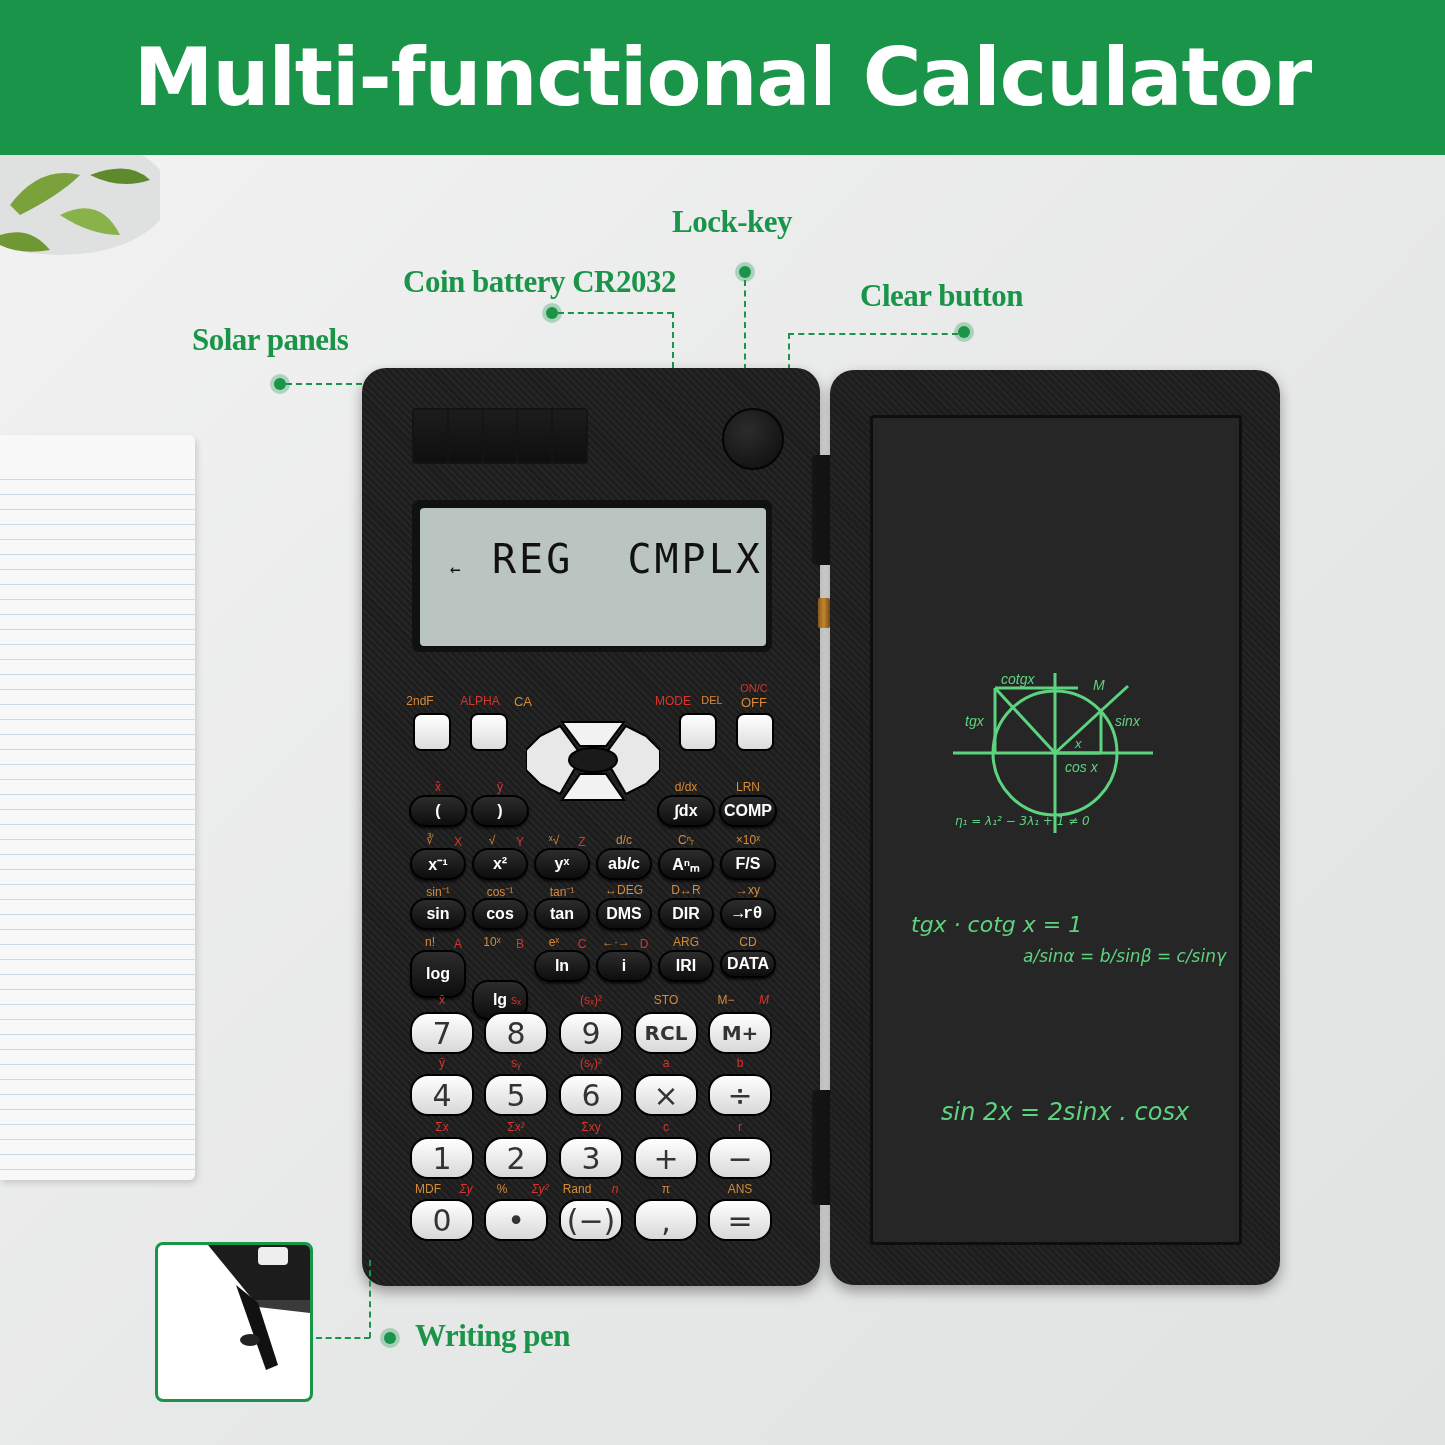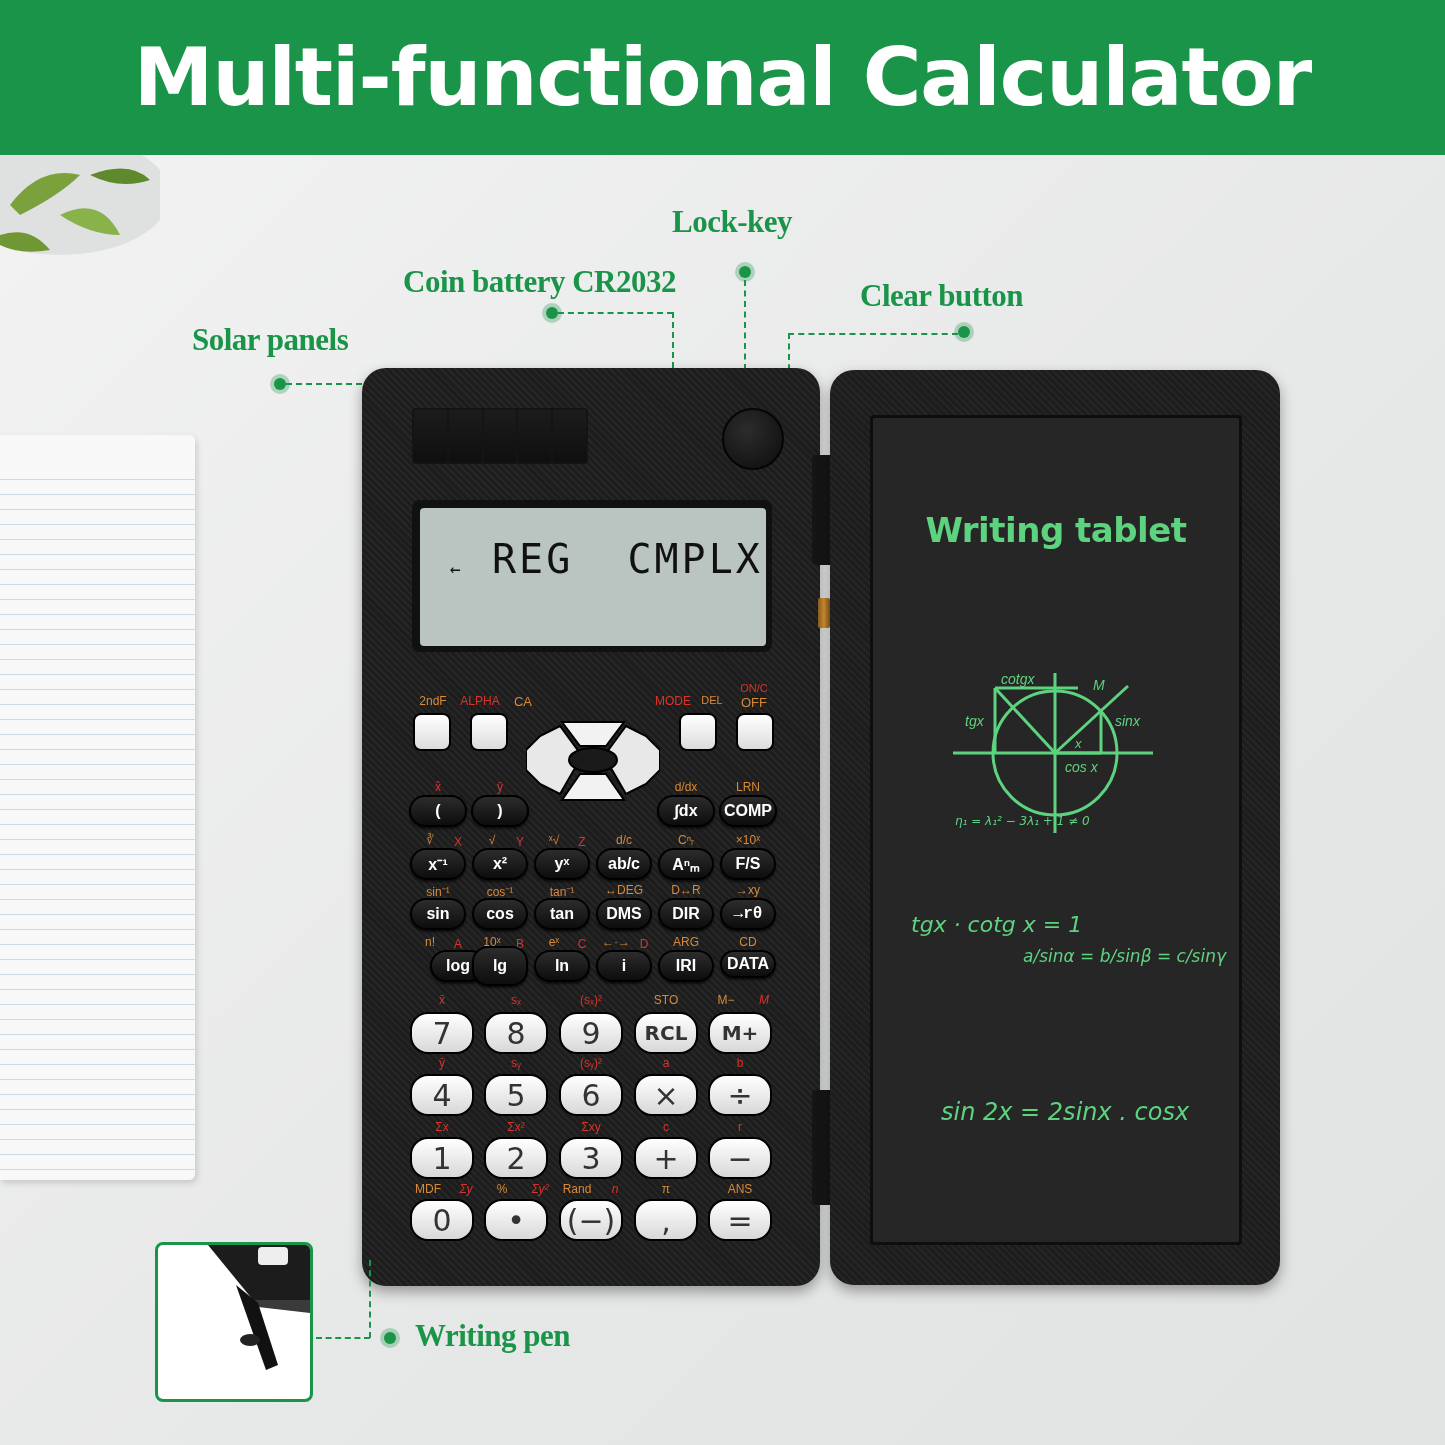--- a/index.html
+++ b/index.html
@@ -88,21 +88,21 @@
     <span></span>
   </div>
 <div class="lockbtn"></div>
 
 <div class="lcd-frame"></div>
 <div class="lcd">
   <div class="arrow">←</div>
   <div class="top" style="white-space:pre;">REG  CMPLX</div>
 </div>
 
-<div class="sublbl" style="left:433px;top:694px;text-align:center;">2ndF</div>
+<div class="sublbl" style="left:420px;top:694px;text-align:center;">2ndF</div>
 <div class="sublbl red" style="left:480px;top:694px;">ALPHA</div>
 <div class="sublbl" style="left:523px;top:694px;font-size:13px;">CA</div>
 <div class="sublbl red" style="left:673px;top:694px;">MODE</div>
 <div class="sublbl" style="left:712px;top:694px;font-size:11px;">DEL</div>
 <div class="sublbl red" style="left:754px;top:682px;font-size:11px;">ON/C</div>
 <div class="sublbl" style="left:754px;top:695px;font-size:13px;">OFF</div>
 
 <div class="key sq" style="left:413px;top:713px;width:38px;height:38px;"></div>
 <div class="key sq" style="left:470px;top:713px;width:38px;height:38px;"></div>
 <div class="key sq" style="left:679px;top:713px;width:38px;height:38px;"></div>
@@ -147,24 +147,24 @@
     <div class="sublbl" style="left:562px;top:883px;">tan⁻¹</div>
     <div class="key dark" style="left:534px;top:898px;width:56px;height:32px;">tan</div>
     <div class="sublbl" style="left:624px;top:883px;">↔DEG</div>
     <div class="key dark" style="left:596px;top:898px;width:56px;height:32px;">DMS</div>
     <div class="sublbl" style="left:686px;top:883px;">D↔R</div>
     <div class="key dark" style="left:658px;top:898px;width:56px;height:32px;">DIR</div>
     <div class="sublbl" style="left:748px;top:883px;">→xy</div>
     <div class="key dark" style="left:720px;top:898px;width:56px;height:32px;font-family:Liberation Mono, monospace;">→rθ</div>
     <div class="sublbl" style="left:430px;top:935px;">n!</div>
     <div class="sublbl red" style="left:458px;top:937px;">A</div>
-    <div class="key dark" style="left:430px;top:950px;width:56px;height:32px;">log</div>
+    <div class="key dark" style="left:410px;top:950px;width:56px;height:48px;">log</div>
     <div class="sublbl" style="left:492px;top:935px;">10ˣ</div>
     <div class="sublbl red" style="left:520px;top:937px;">B</div>
-    <div class="key dark" style="left:472px;top:946px;width:56px;height:40px;">lg</div>
+    <div class="key dark" style="left:472px;top:980px;width:56px;height:40px;">lg</div>
     <div class="sublbl" style="left:554px;top:935px;">eˣ</div>
     <div class="sublbl red" style="left:582px;top:937px;">C</div>
     <div class="key dark" style="left:534px;top:950px;width:56px;height:32px;">ln</div>
     <div class="sublbl" style="left:616px;top:935px;">←·→</div>
     <div class="sublbl red" style="left:644px;top:937px;">D</div>
     <div class="key dark" style="left:596px;top:950px;width:56px;height:32px;">i</div>
     <div class="sublbl" style="left:686px;top:935px;">ARG</div>
     <div class="key dark" style="left:658px;top:950px;width:56px;height:32px;">IRI</div>
     <div class="sublbl" style="left:748px;top:935px;">CD</div>
     <div class="key dark" style="left:720px;top:950px;width:56px;height:28px;">DATA</div>
@@ -213,21 +213,20 @@
     <div class="sublbl" style="left:740px;top:1182px;">ANS</div>
     <div class="key light" style="left:708px;top:1199px;width:64px;height:42px;">=</div>
   </div>
 
 <div class="hinge" style="top:455px;height:110px;"></div>
 <div class="hinge" style="top:1090px;height:115px;"></div>
 <div style="position:absolute;left:818px;top:598px;width:12px;height:30px;background:linear-gradient(90deg,#8a5a22,#d0902f,#8a5a22);border-radius:2px;"></div>
 
 <div class="tablet"></div>
 <div class="screen">
-  <div class="ttl">Writing tablet</div>
   <svg style="position:absolute;left:70px;top:250px;" width="230" height="170" viewBox="0 0 230 170">
     <g stroke="#5ed37f" stroke-width="3" fill="none">
       <circle cx="112" cy="85" r="62"></circle>
       <line x1="10" y1="85" x2="210" y2="85"></line>
       <line x1="112" y1="5" x2="112" y2="165"></line>
       <line x1="52" y1="20" x2="112" y2="85"></line>
       <line x1="112" y1="85" x2="185" y2="18"></line>
       <line x1="52" y1="20" x2="135" y2="20"></line>
       <line x1="52" y1="20" x2="52" y2="85"></line>
       <line x1="158" y1="42" x2="158" y2="85"></line>

